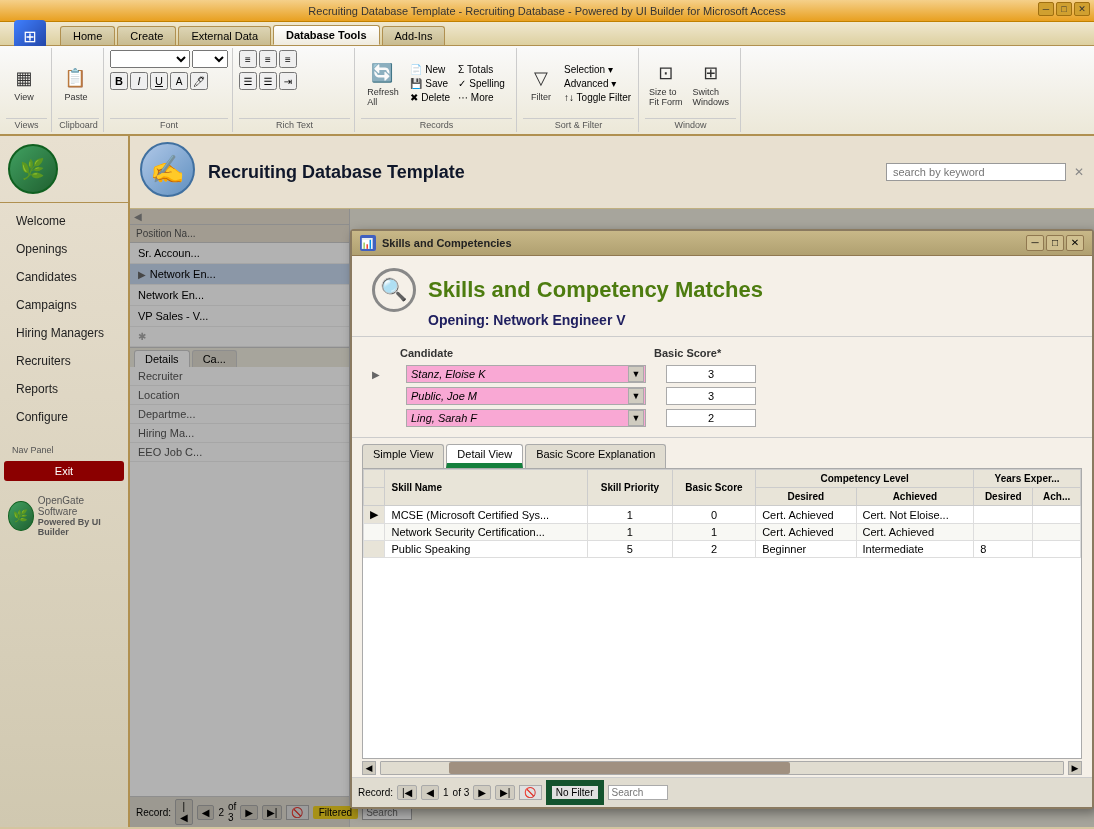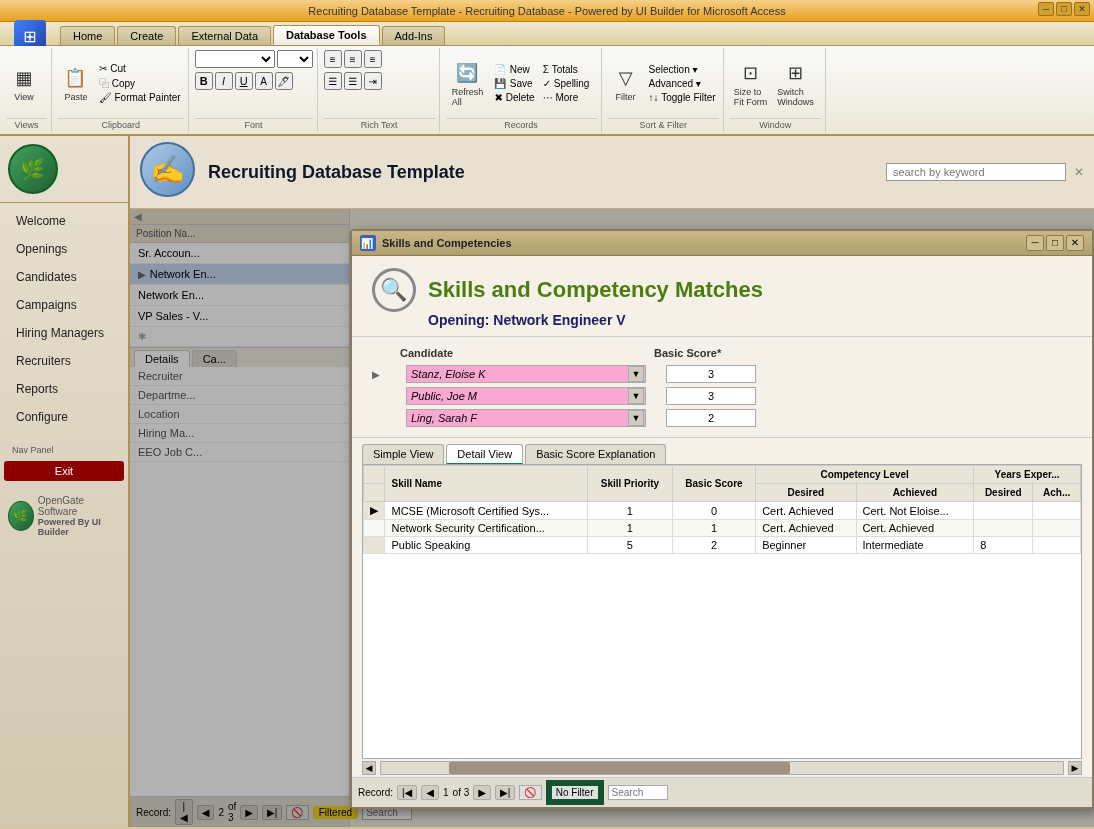--- a/index.html
+++ b/index.html
@@ -480,21 +480,21 @@
       font-size: 11px;
       border: 1px solid #aaa;
       border-bottom: none;
       background: #e0dcd0;
       cursor: pointer;
       border-radius: 3px 3px 0 0;
       margin-right: 2px;
     }
     .view-tab.active {
       background: white;
-      border-bottom: 1px solid #15803d;
+      border-bottom: 5px solid #15803d;
     }
 
     
     .skills-table-container {
       flex: 1;
       overflow: hidden;
       border: 1px solid #aaa;
       margin: 0 10px;
       background: white;
     }
@@ -581,25 +581,20 @@
       </div>
     </div>
     <div class="ribbon-group-label">Views</div>
   </div>
 
   <div class="ribbon-group">
     <div class="ribbon-group-content">
       <div class="ribbon-btn">
         <div class="ribbon-icon">📋</div>
         <span>Paste</span>
-      </div>
-      <div class="ribbon-small-stack">
-        <div class="ribbon-btn-small">✂ Cut</div>
-        <div class="ribbon-btn-small">⿻ Copy</div>
-        <div class="ribbon-btn-small">🖌 Format Painter</div>
       </div>
     </div>
     <div class="ribbon-group-label">Clipboard</div>
   </div>
 
   <div class="ribbon-group" style="min-width:120px;">
     <div class="ribbon-group-content" style="flex-direction:column;align-items:stretch;">
       <div style="display:flex;gap:2px;margin-bottom:2px;">
         <select style="font-size:10px;width:80px;height:18px;"></select>
         <select style="font-size:10px;width:36px;height:18px;"></select>
@@ -755,24 +750,24 @@
 
         <div class="detail-tabs-bar">
           <div class="detail-tab active">Details</div>
           <div class="detail-tab">Ca...</div>
         </div>
         <div class="detail-info">
           <div class="detail-row">
             <span class="detail-label">Recruiter</span>
           </div>
           <div class="detail-row">
-            <span class="detail-label">Departme...</span>
+            <span class="detail-label">Location</span>
           </div>
           <div class="detail-row">
-            <span class="detail-label">Location</span>
+            <span class="detail-label">Departme...</span>
           </div>
           <div class="detail-row">
             <span class="detail-label">Hiring Ma...</span>
           </div>
           <div class="detail-row">
             <span class="detail-label">EEO Job C...</span>
           </div>
         </div>
 
         <div class="record-nav">

